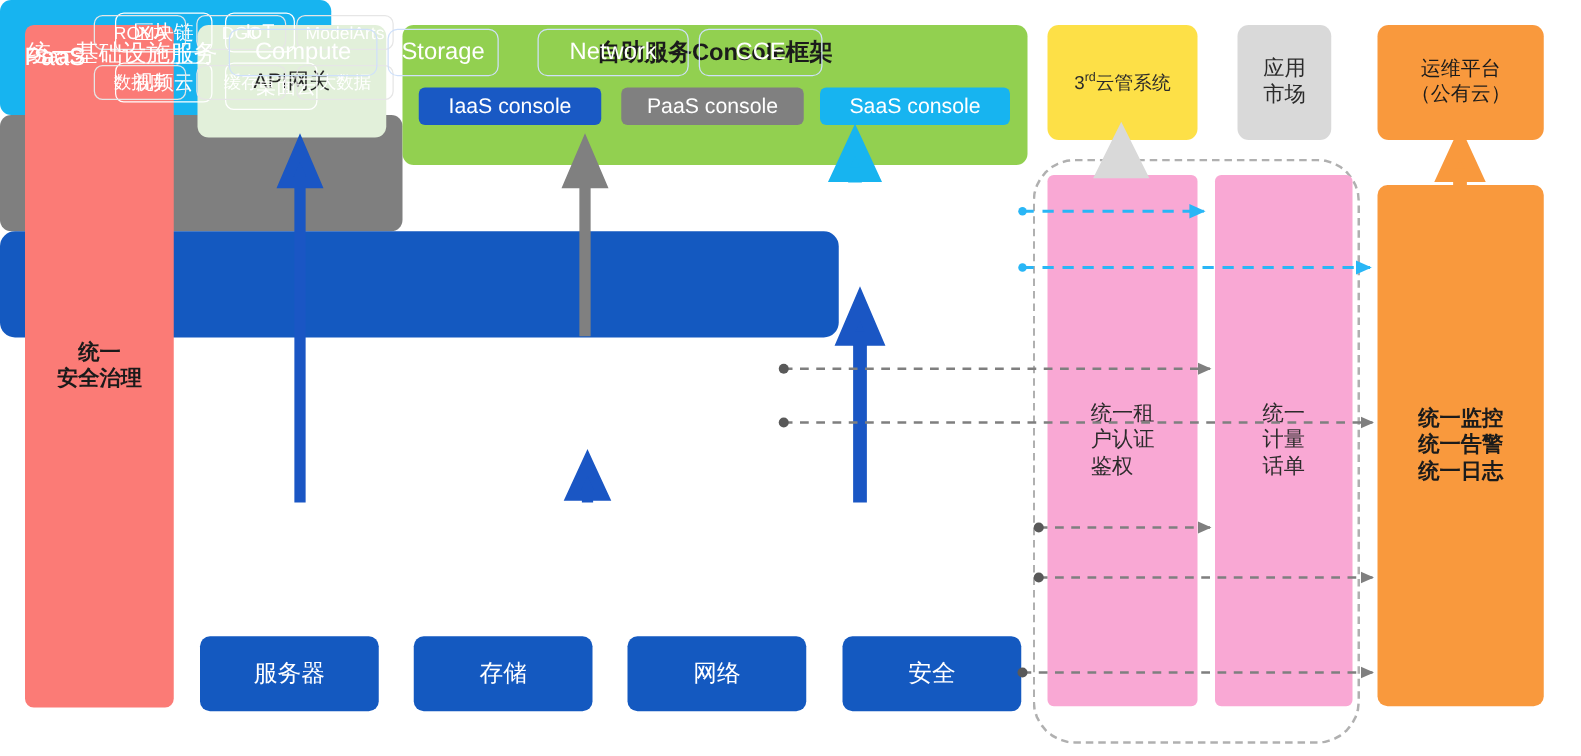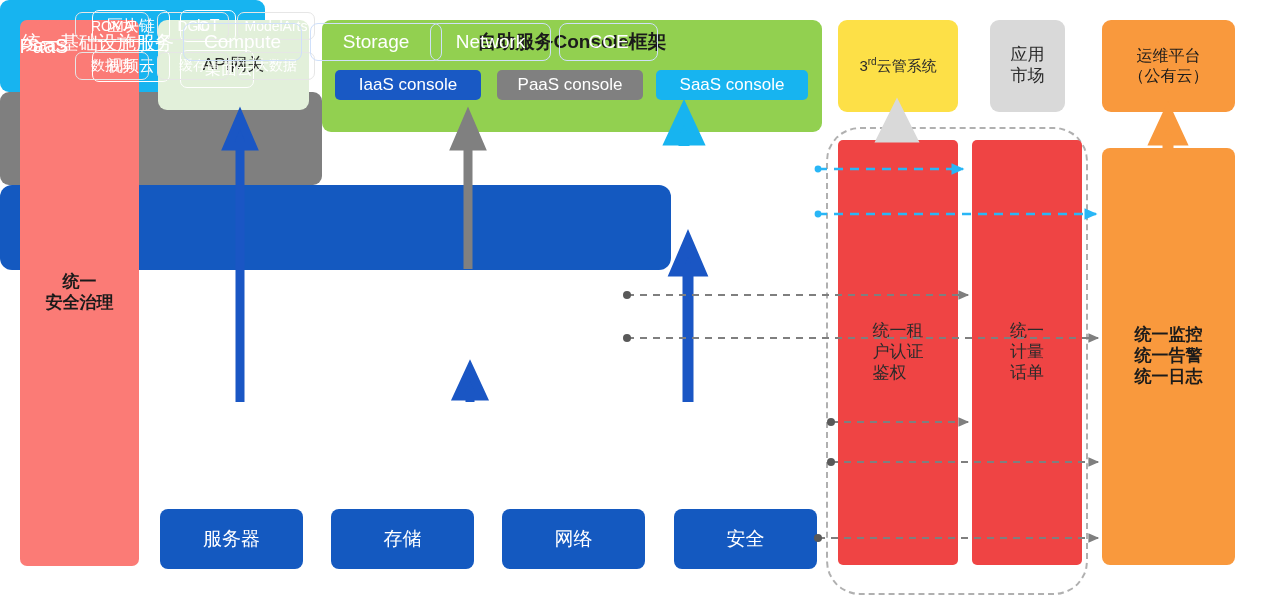--- a/index.html
+++ b/index.html
@@ -115,41 +115,41 @@
     position:absolute;left:22px;top:0;height:85px;
     display:flex;align-items:center;color:#ffffff;font-size:19px;
   }
   .infra-chip{
     position:absolute;top:23px;height:38px;
     border:1.7px solid #cfe0fa;border-radius:8px;
     display:flex;align-items:center;justify-content:center;
     color:#ffffff;font-size:19px;box-sizing:border-box;
   }
   #infra-compute{left:183px;width:119px;}
-  #infra-storage{left:310px;width:132px;}
+  #infra-storage{left:310px;width:89px;}
   #infra-network{left:430px;width:121px;}
   #infra-cce{left:559px;width:99px;}
 
   
   .res-box{
     top:509px;height:60px;background:#1459c0;border-radius:8px;
     color:#ffffff;font-size:19px;
   }
   #res-server{left:160px;width:143px;}
   #res-storage{left:331px;width:143px;}
   #res-network{left:502px;width:143px;}
   #res-security{left:674px;width:143px;}
 
   
   #tenant-container{
     position:absolute;left:826px;top:127px;width:262px;height:468px;
     border:2.4px dashed #b0b0b0;border-radius:34px;box-sizing:border-box;
   }
   .gray-col{
-    position:absolute;background:#ef4444;border-radius:5px;
+    position:absolute;background:#f9a8d4;border-radius:5px;
     display:flex;align-items:center;justify-content:center;
     color:#2b2b2b;font-size:17px;
   }
   #col-auth{left:838px;top:140px;width:120px;height:425px;}
   #col-billing{left:972px;top:140px;width:110px;height:425px;}
 
   
   #ops-panel{
     left:1102px;top:148px;width:133px;height:417px;
     background:#f9993d;border-radius:8px;

